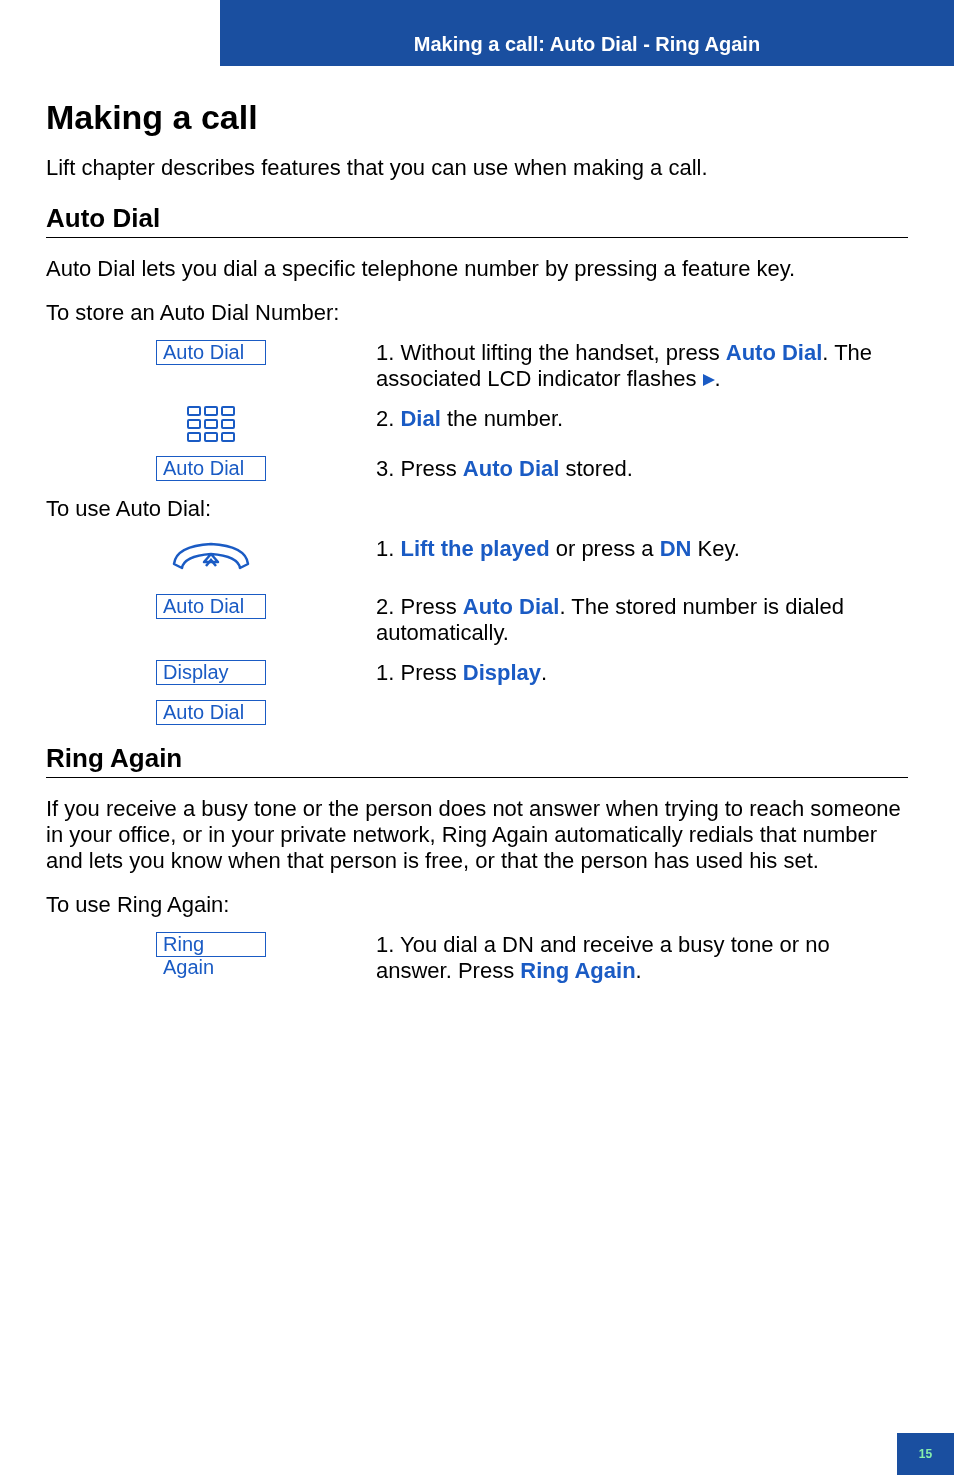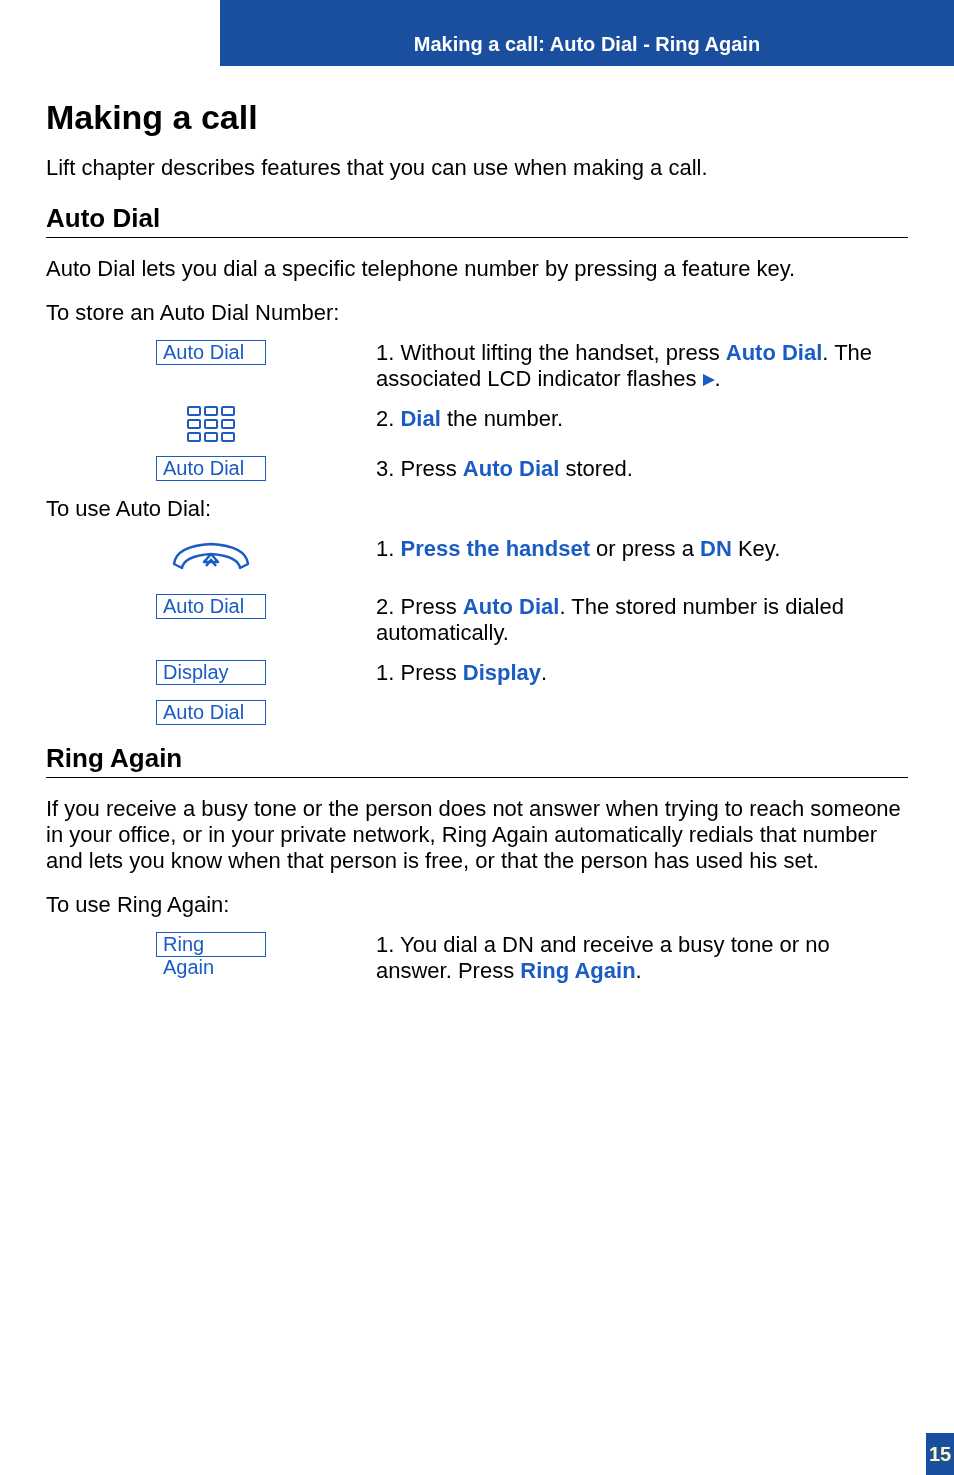--- a/index.html
+++ b/index.html
@@ -89,28 +89,28 @@
     border-radius: 2px;
   }
   .handset {
     width: 90px; height: 44px;
   }
   .page-num {
     position: fixed;
     right: 0;
     bottom: 0;
     background: #1a4fa0;
-    color: #fef9c3;
+    color: #86efac;
     font-weight: bold;
-    width: 28px;
+    width: 57px;
     height: 42px;
     display: flex;
     align-items: center;
     justify-content: center;
-    font-size: 20px;
+    font-size: 12px;
   }
 </style>
 </head>
 <body>
 
 <div class="header-bar">
   <span>Making a call: Auto Dial - Ring Again</span>
 </div>
 
 <div class="content">
@@ -163,21 +163,21 @@
   <p class="bold">To use Auto Dial:</p>
 
   <div class="row">
     <div class="left">
       <svg class="handset" viewBox="0 0 90 44">
         <path d="M 8 28 Q 10 10 45 8 Q 80 10 82 28 L 74 32 Q 72 20 45 18 Q 18 20 16 32 Z M 38 26 L 52 26 L 45 18 Z" fill="none" stroke="#1a5bc4" stroke-width="2.5" stroke-linejoin="round"></path>
         <path d="M 40 30 L 45 24 L 50 30" fill="none" stroke="#1a5bc4" stroke-width="2.5"></path>
       </svg>
     </div>
     <div class="right">
-      <span>1. </span><span class="keyhl">Press the handset</span><span> or press a </span><span class="keyhl">DN</span><span> Key.</span>
+      <span>1. </span><span class="keyhl">Lift the played</span><span> or press a </span><span class="keyhl">DN</span><span> Key.</span>
     </div>
   </div>
 
   <div class="row">
     <div class="left">
       <span class="softkey">Auto Dial</span>
     </div>
     <div class="right">
       <span>2. Press </span><span class="keyhl">Auto Dial</span><span>. The stored number is dialed automatically.</span>
     </div>

